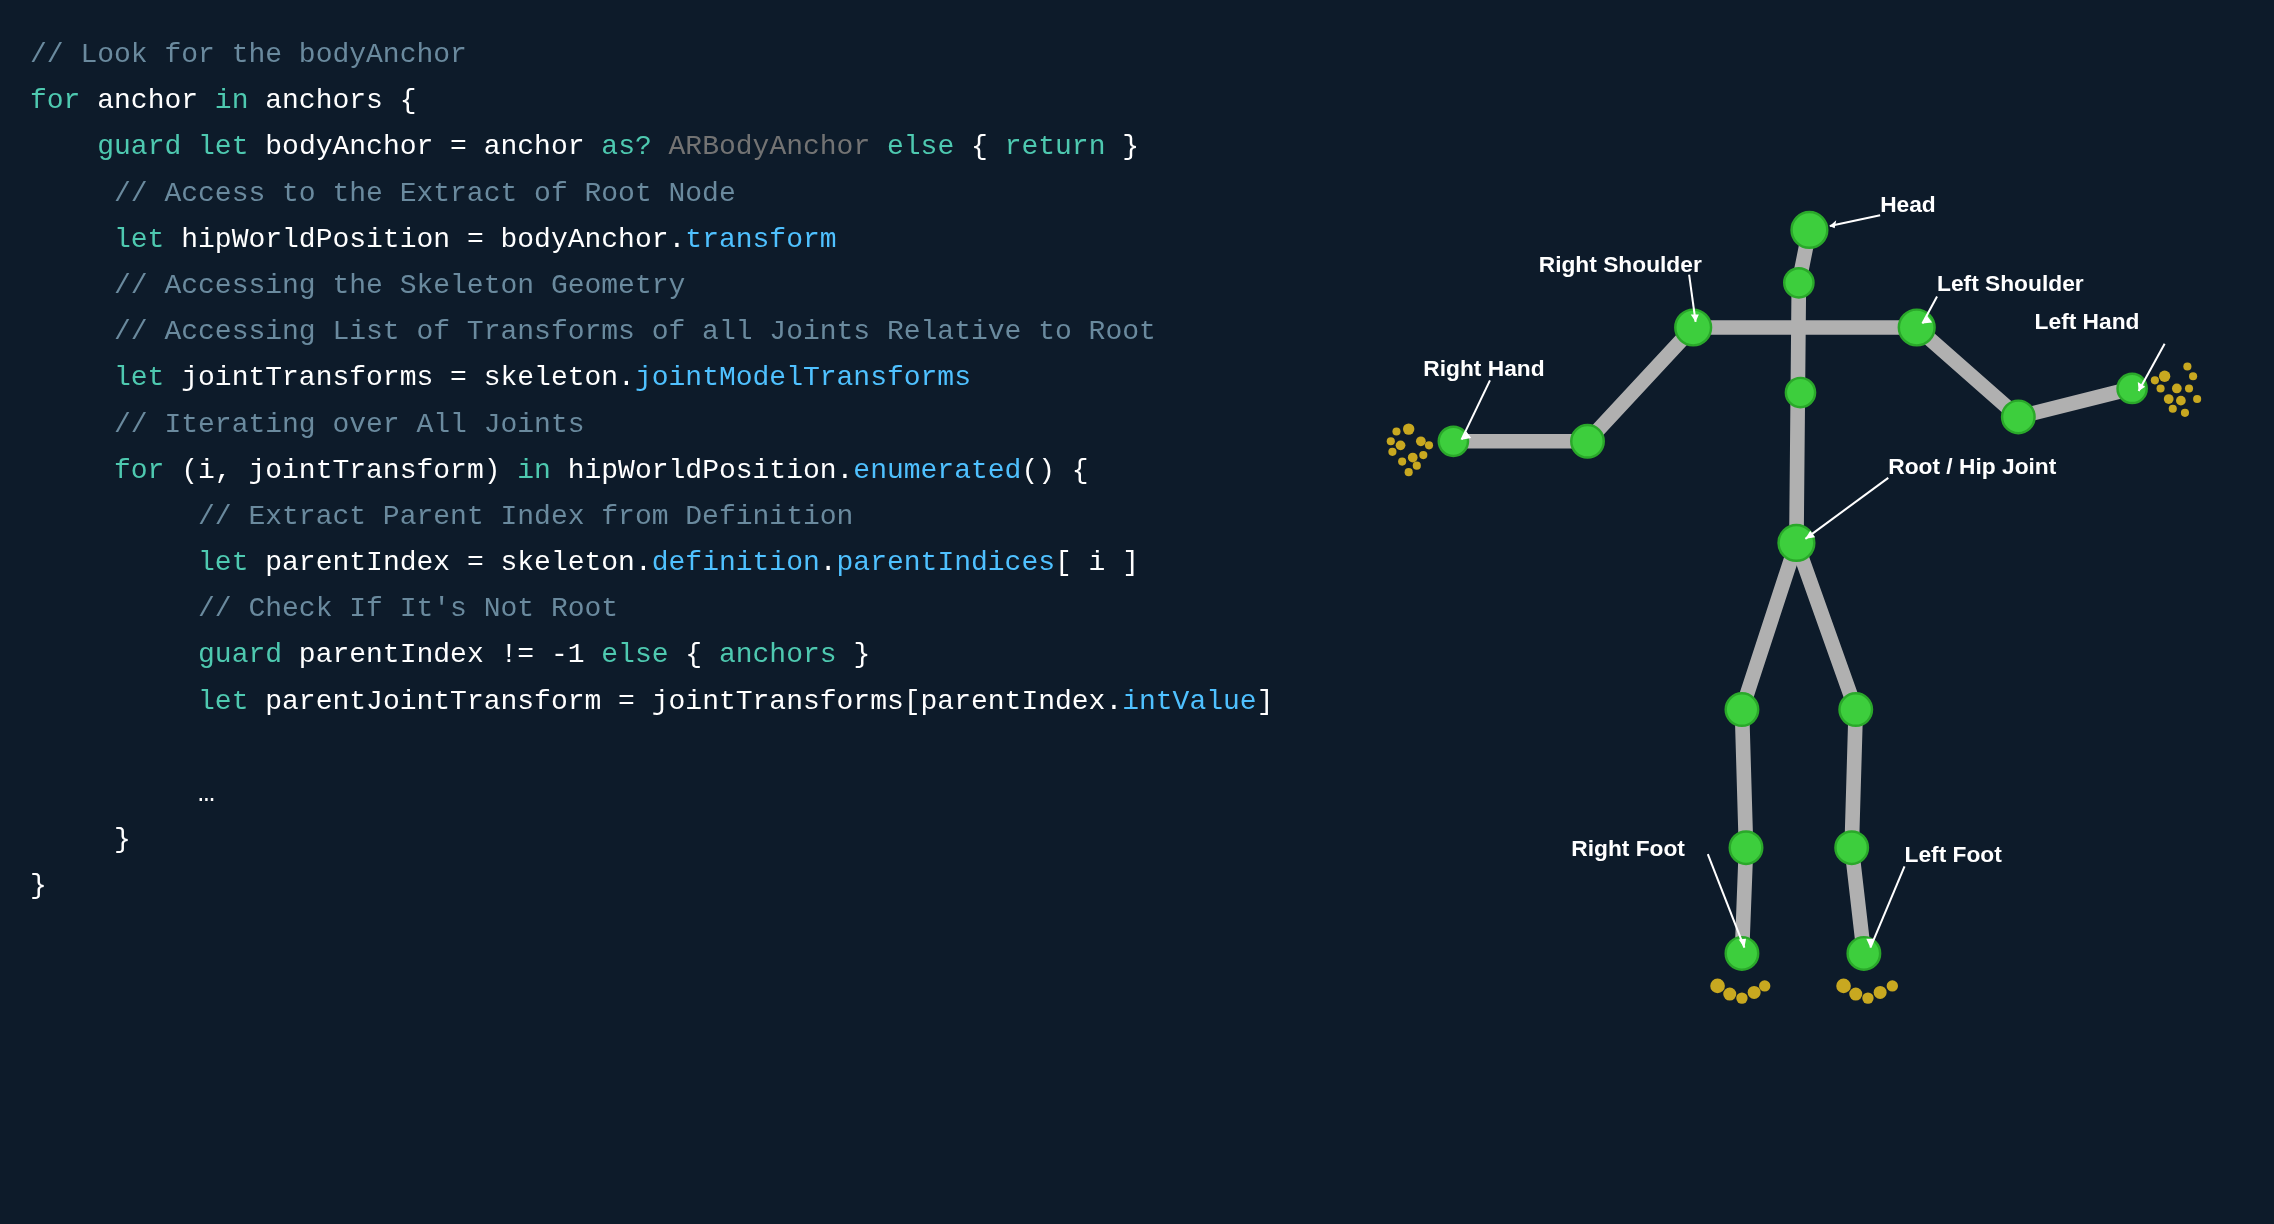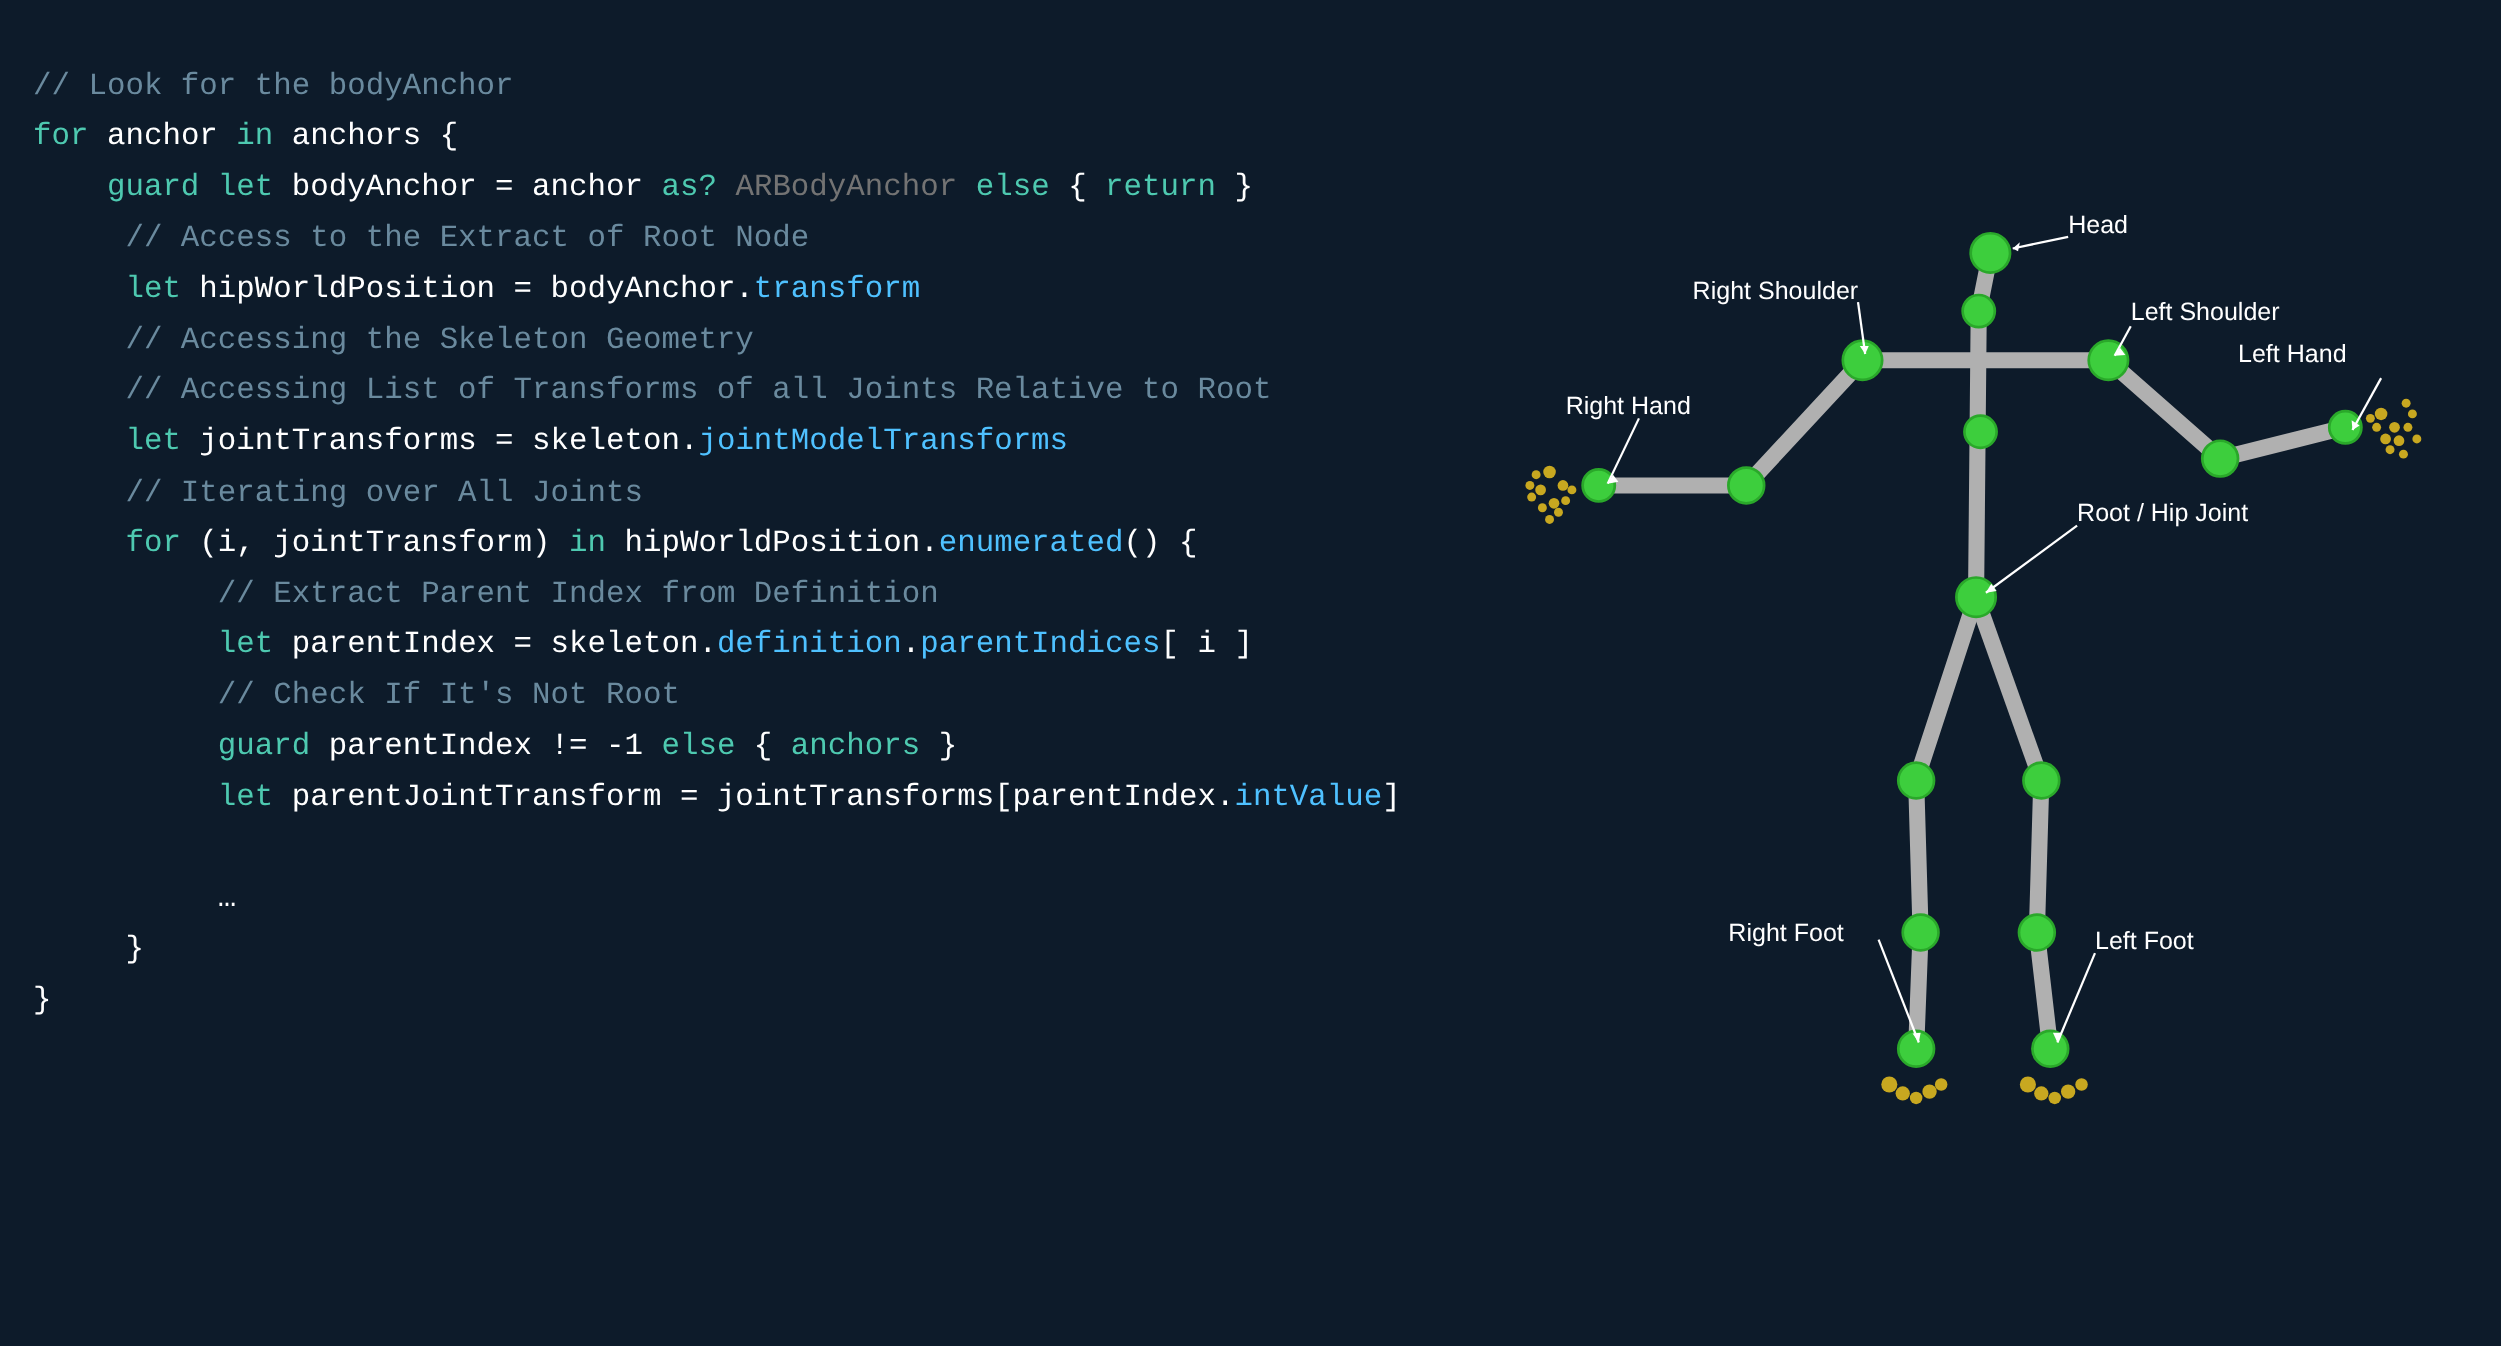--- a/index.html
+++ b/index.html
@@ -8,29 +8,30 @@
       font-family: 'Courier New', Courier, monospace;
       width: 2274px;
       height: 1224px;
       overflow: hidden;
       display: flex;
       position: relative;
     }
 
     .code-panel {
       flex: 0 0 1080px;
-      padding: 56px 30px;
+      padding: 32px 30px;
       font-size: 28px;
       line-height: 1.65;
       color: #c8d6e5;
     }
 
     .skeleton-panel {
       flex: 1;
       position: relative;
+      font-weight: bold;
     }
 
     
     .c-comment { color: #6a8a9e; font-style: normal; }
     .c-keyword { color: #4ec9b0; }
     .c-type    { color: #737373; }
     .c-prop    { color: #4fc1ff; }
     .c-plain   { color: #ffffff; }
 
     .code-line {

